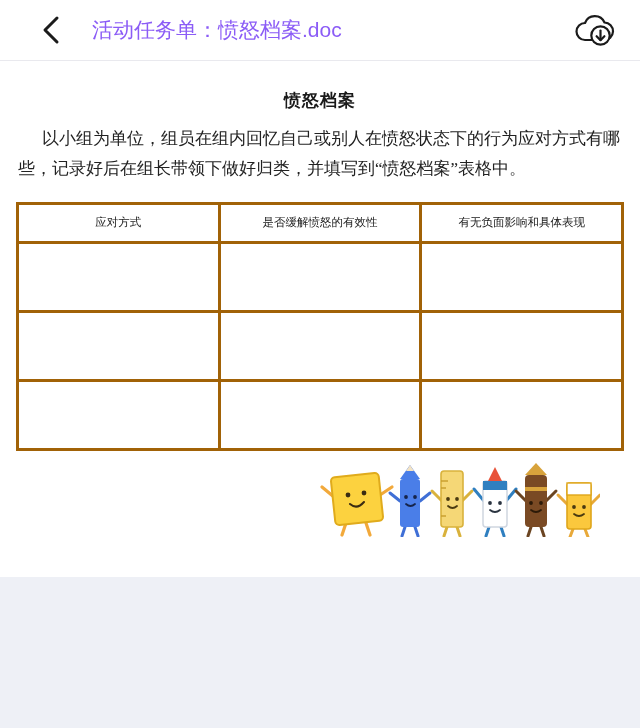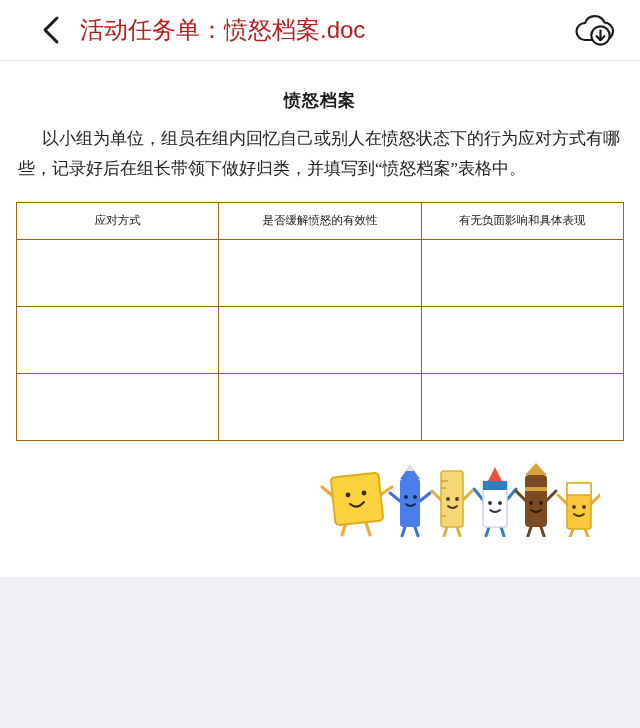--- a/index.html
+++ b/index.html
@@ -33,23 +33,23 @@
     width: 26px;
     height: 32px;
     flex: 0 0 auto;
     display: flex;
     align-items: center;
     justify-content: center;
     cursor: pointer;
   }
   .back-icon svg { display: block; }
   .header-title {
-    font-size: 24px;
-    color: #b91c1c;
-    margin-left: 16px;
+    font-size: 21px;
+    color: #8b5cf6;
+    margin-left: 28px;
     white-space: nowrap;
     overflow: hidden;
     text-overflow: ellipsis;
     flex: 1 1 auto;
   }
   .download-icon {
     width: 44px;
     height: 44px;
     flex: 0 0 auto;
     display: flex;
@@ -89,21 +89,21 @@
     padding: 0 2px;
   }
   table.doc-table {
     width: 100%;
     border-collapse: collapse;
     table-layout: fixed;
     margin-top: 4px;
   }
   table.doc-table th,
   table.doc-table td {
-    border: 1px solid #a16207;
+    border: 3px solid #a16207;
     padding: 0;
   }
   table.doc-table th {
     height: 36px;
     font-size: 11.5px;
     font-weight: normal;
     font-family: "Liberation Serif", serif;
     color: #1a1a1a;
     text-align: center;
     vertical-align: middle;

